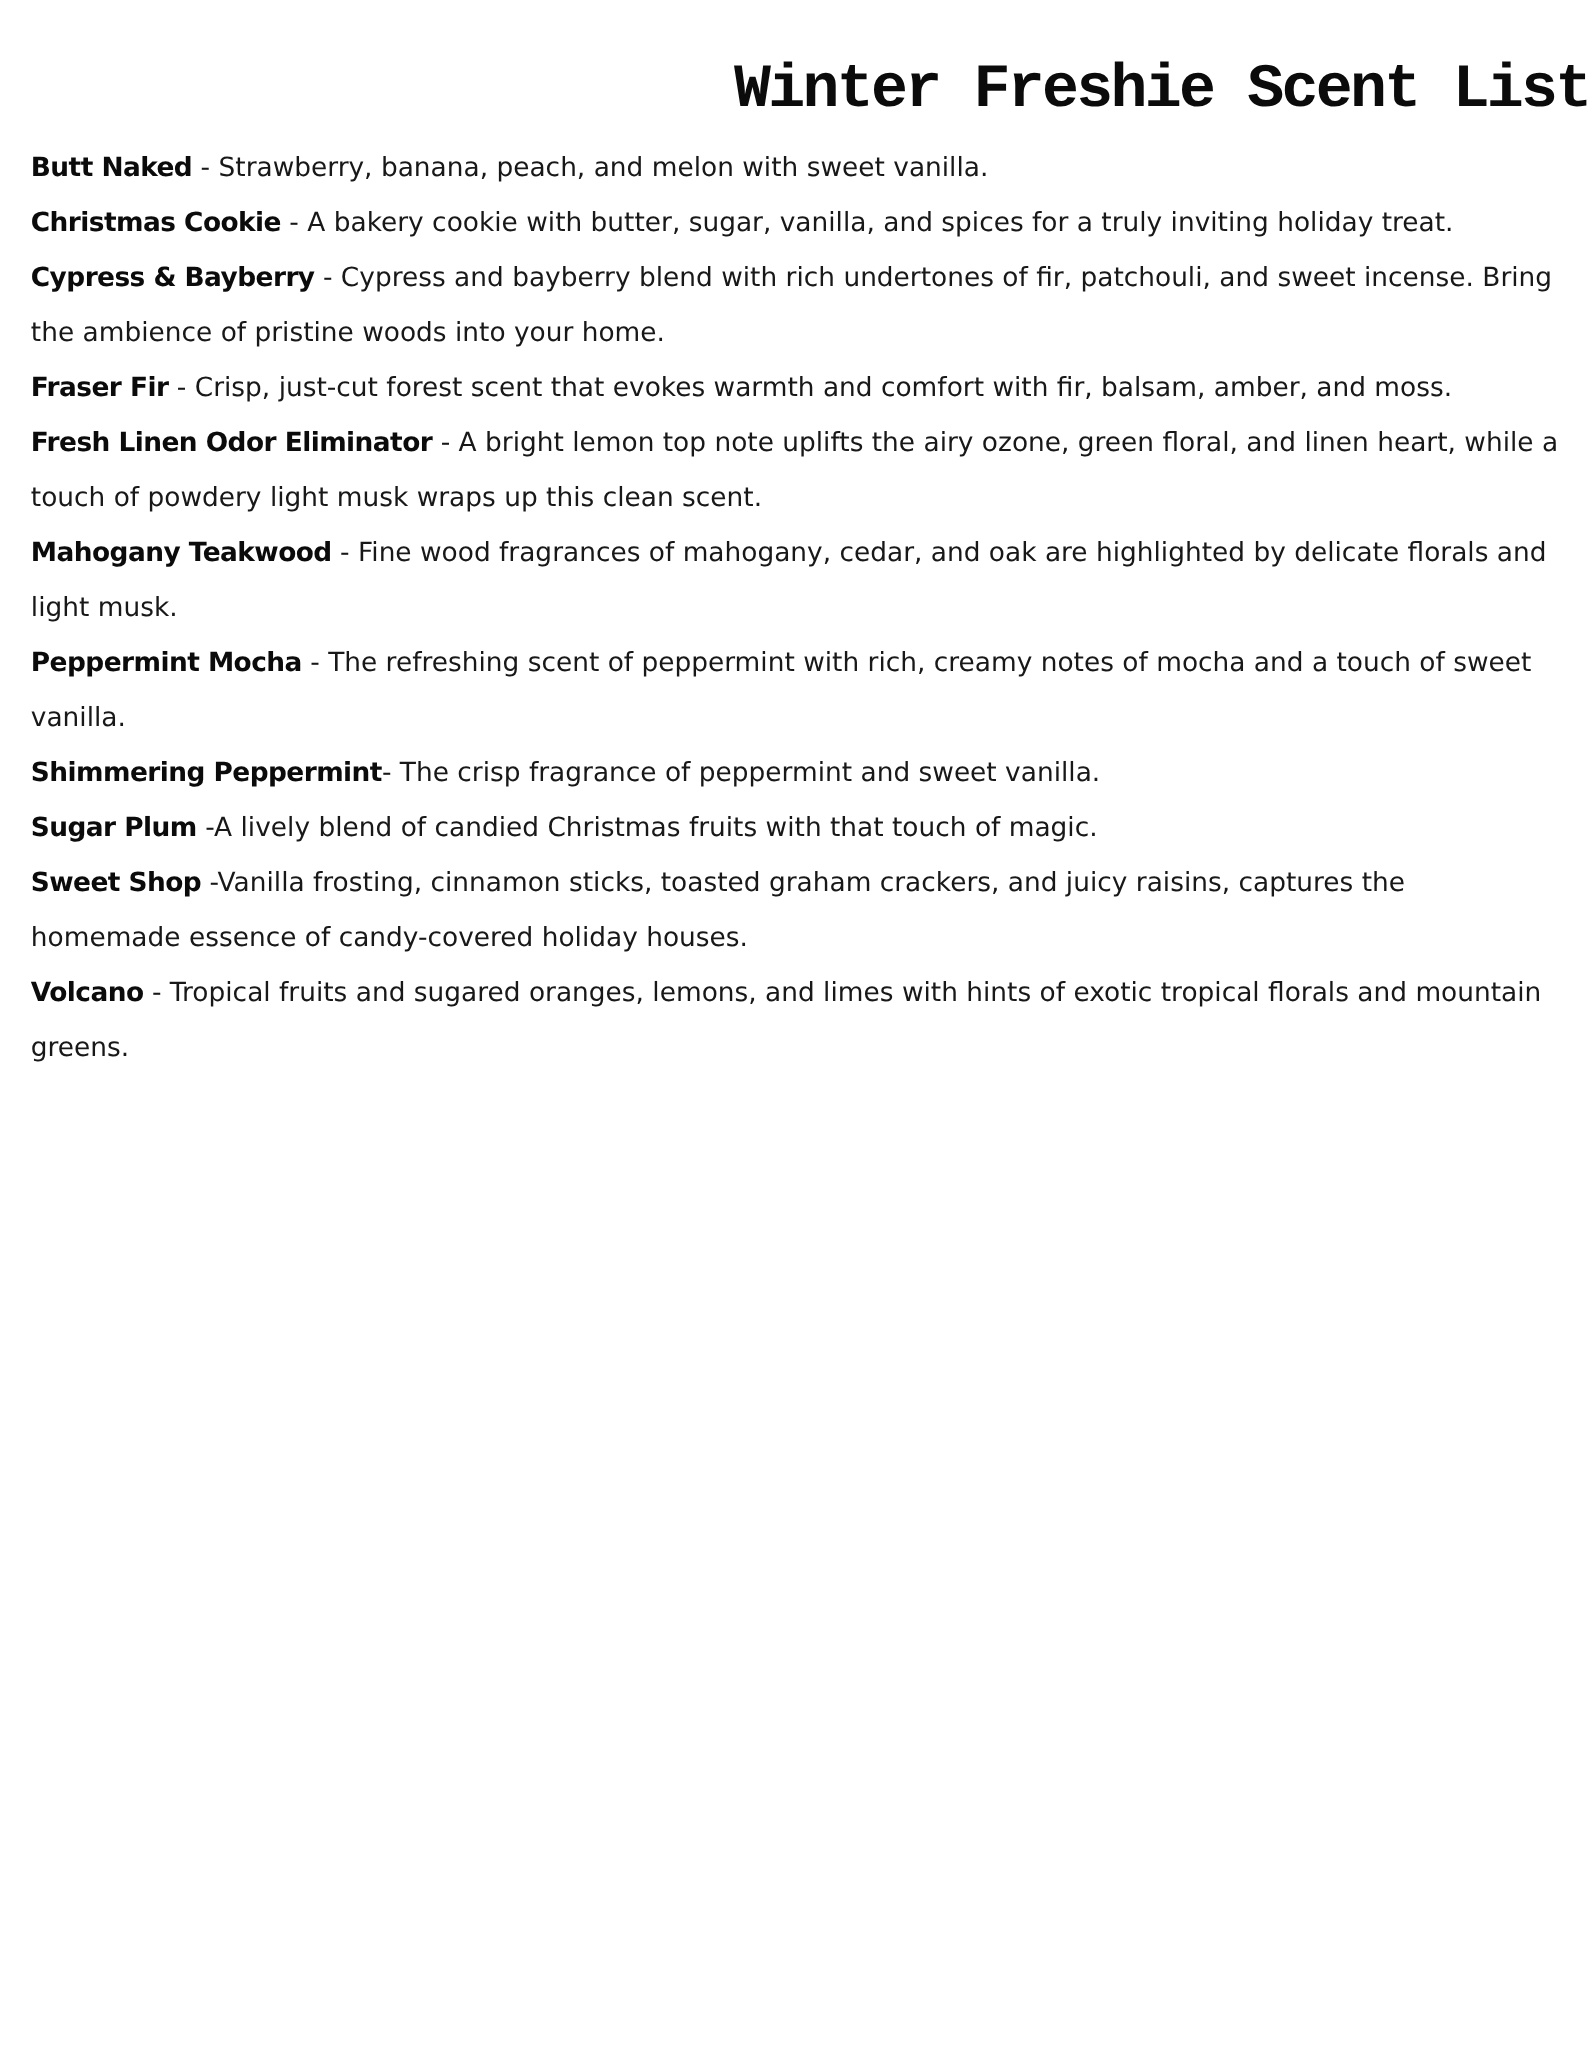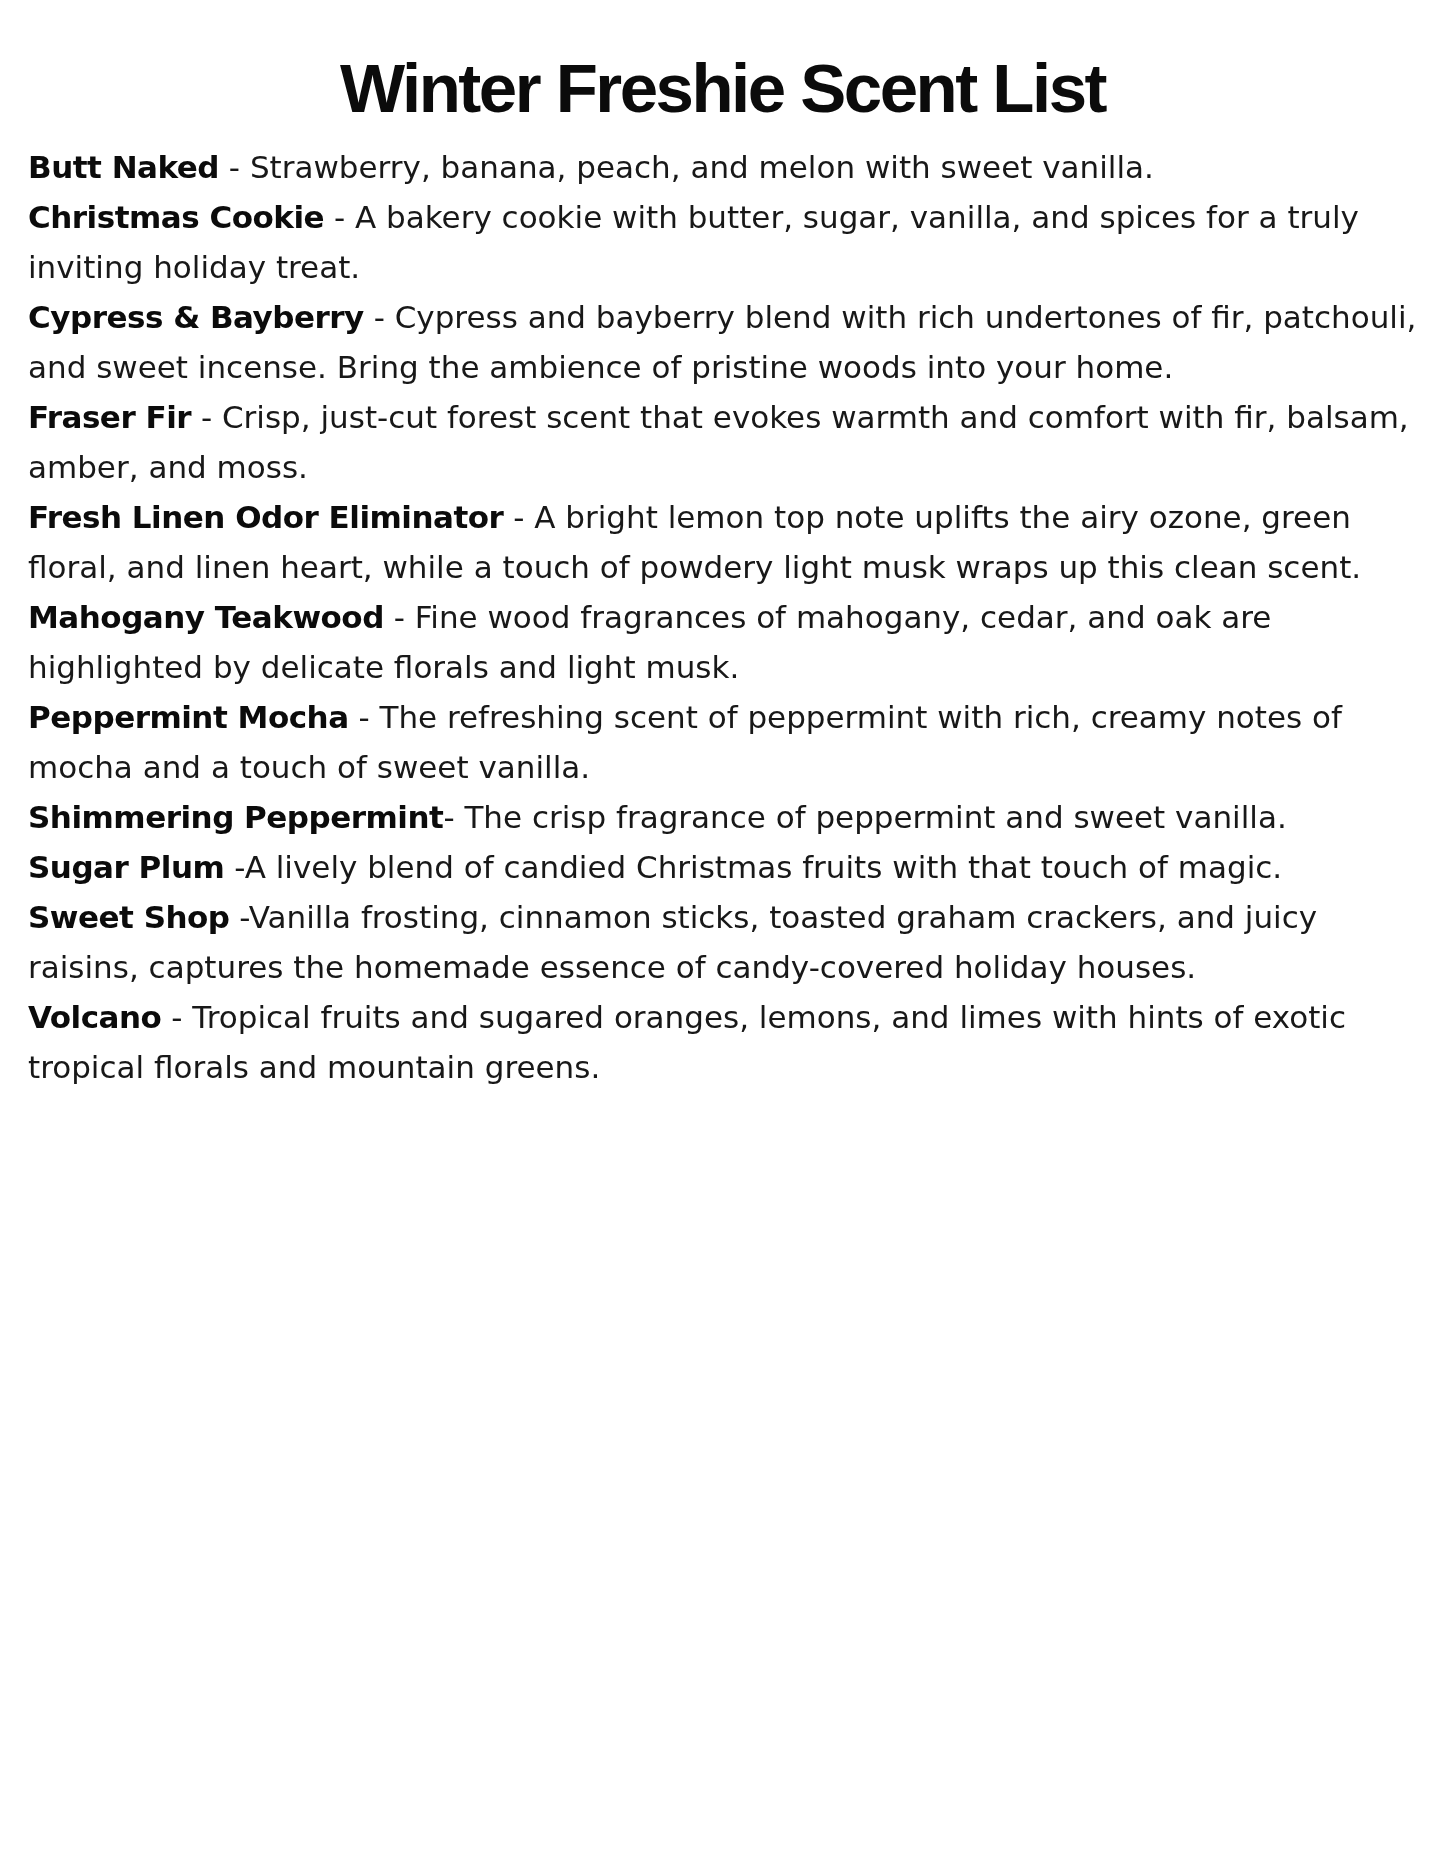--- a/index.html
+++ b/index.html
@@ -10,31 +10,31 @@
     overflow: hidden;
     font-family: "DejaVu Sans", sans-serif;
   }
   .page {
     width: 100%;
     height: 100%;
     box-sizing: border-box;
   }
   h1.page-title {
     margin: 50px 0 14px 0;
-    text-align: center;
-    font-family: Liberation Sans, sans-serif;
+    text-align: right;
+    font-family: Liberation Mono, monospace;
     font-weight: 800;
-    font-size: 69px;
+    font-size: 56px;
     line-height: 1.13;
     letter-spacing: -2.5px;
     color: #0b0b0b;
   }
   .scent-list {
     padding: 0 26px 0 28px;
-    font-size: 31px;
+    font-size: 24px;
     line-height: 50px;
     color: #181818;
   }
   .scent-list p.scent {
     margin: 0;
     padding: 0;
   }
   .scent-name {
     font-weight: 700;
     color: #0b0b0b;

